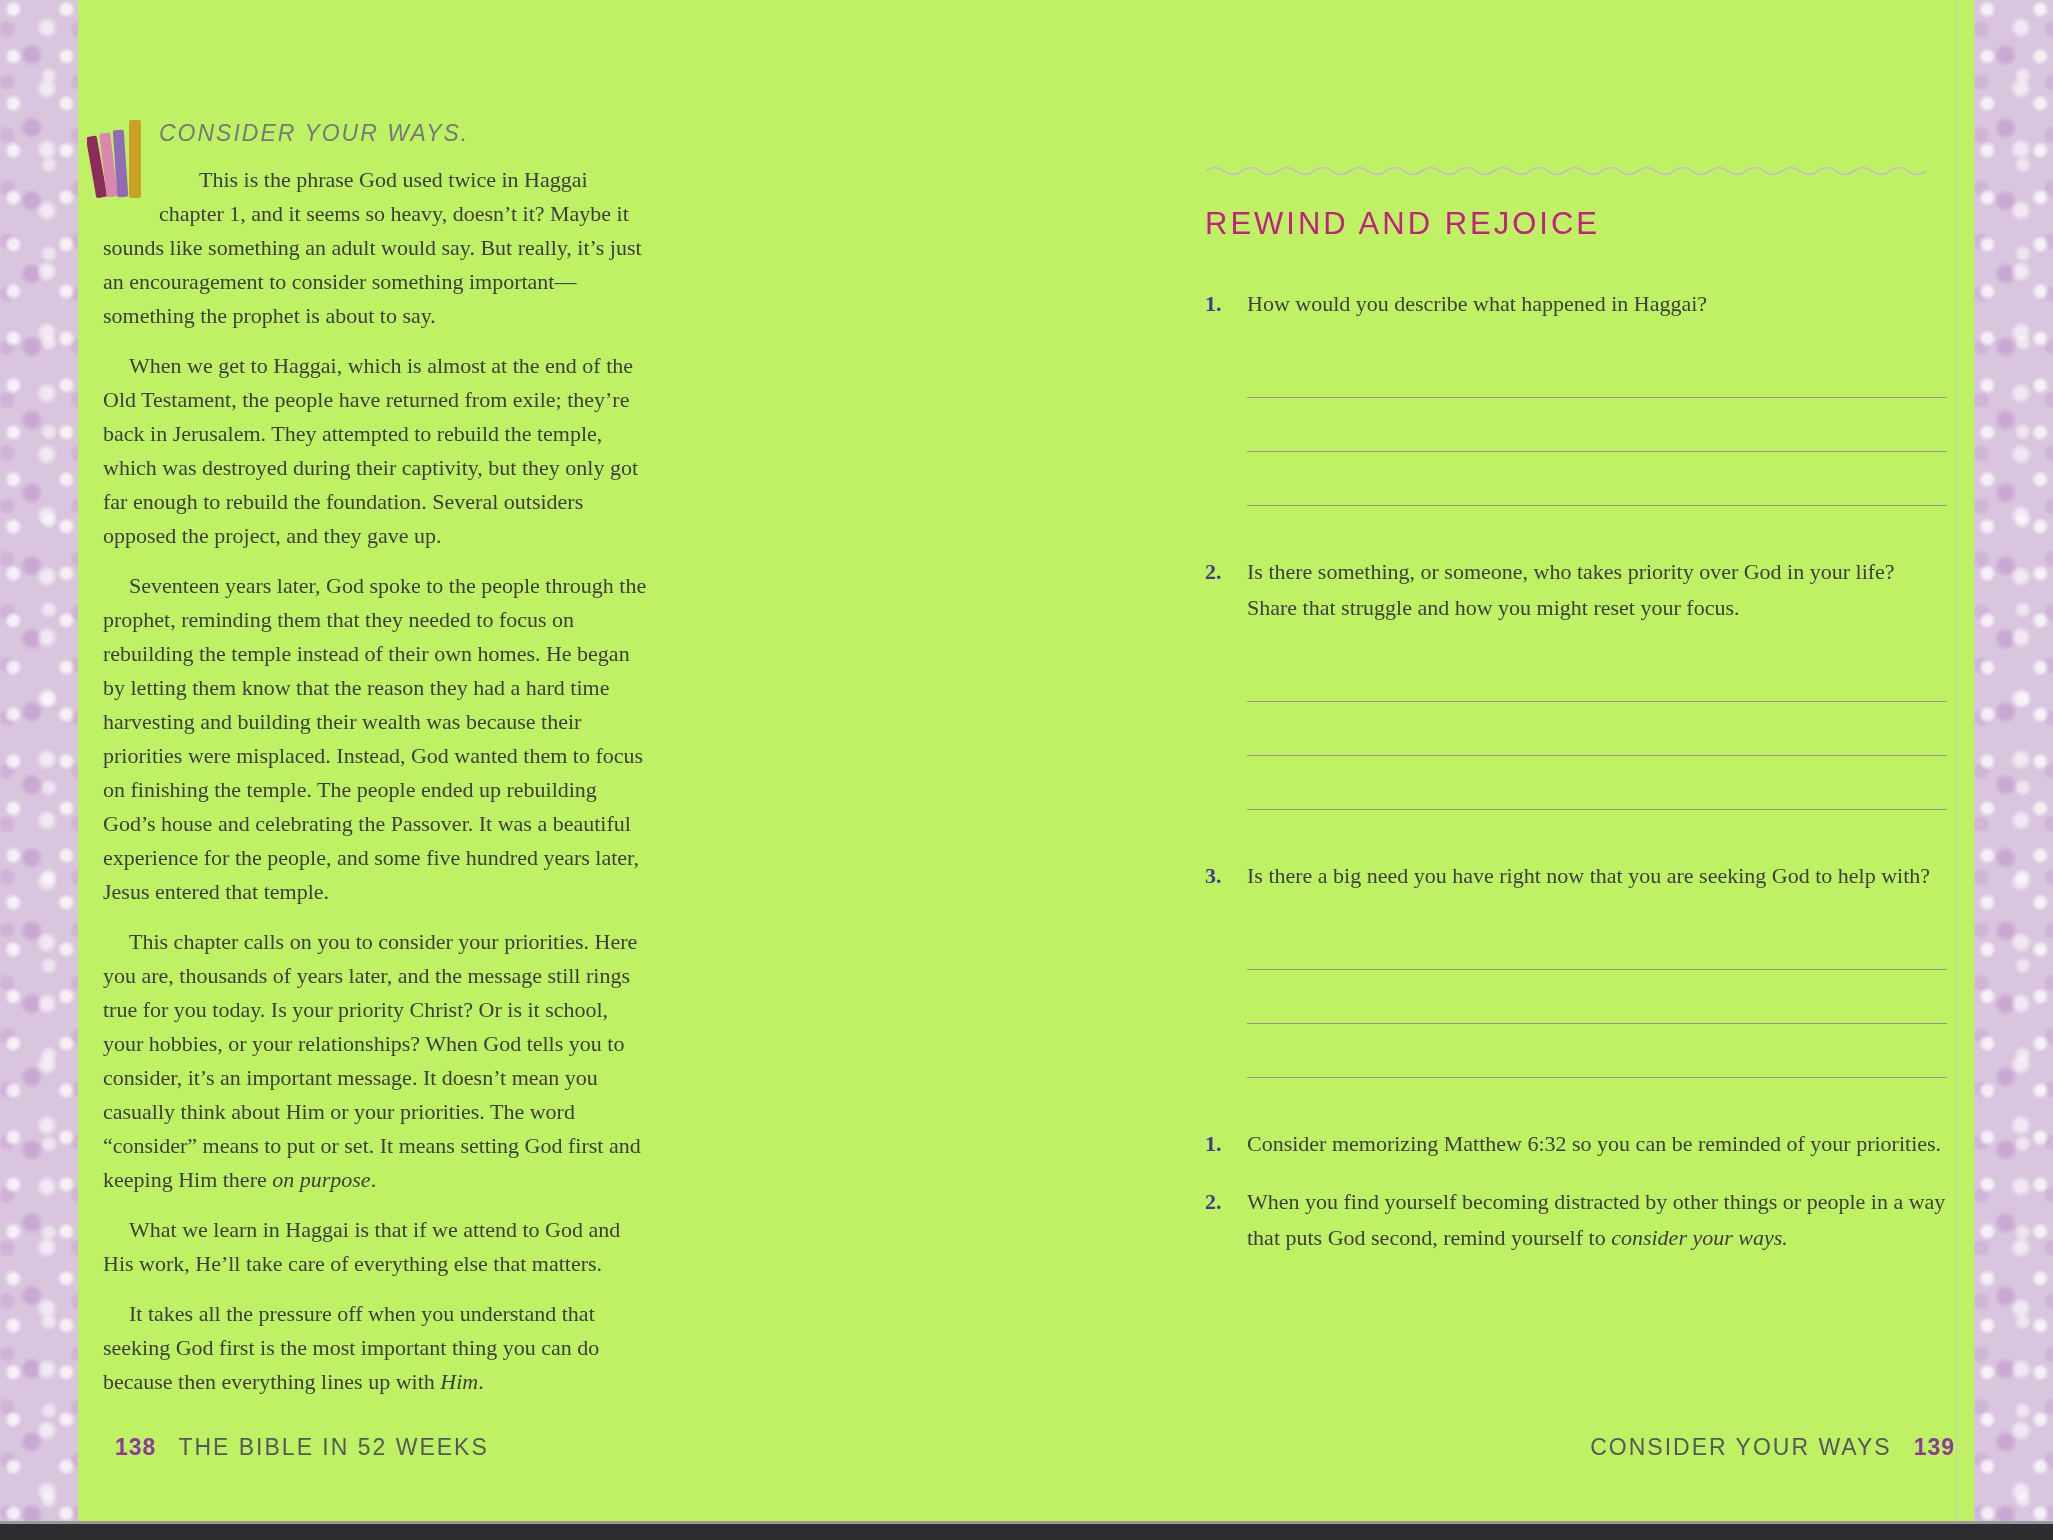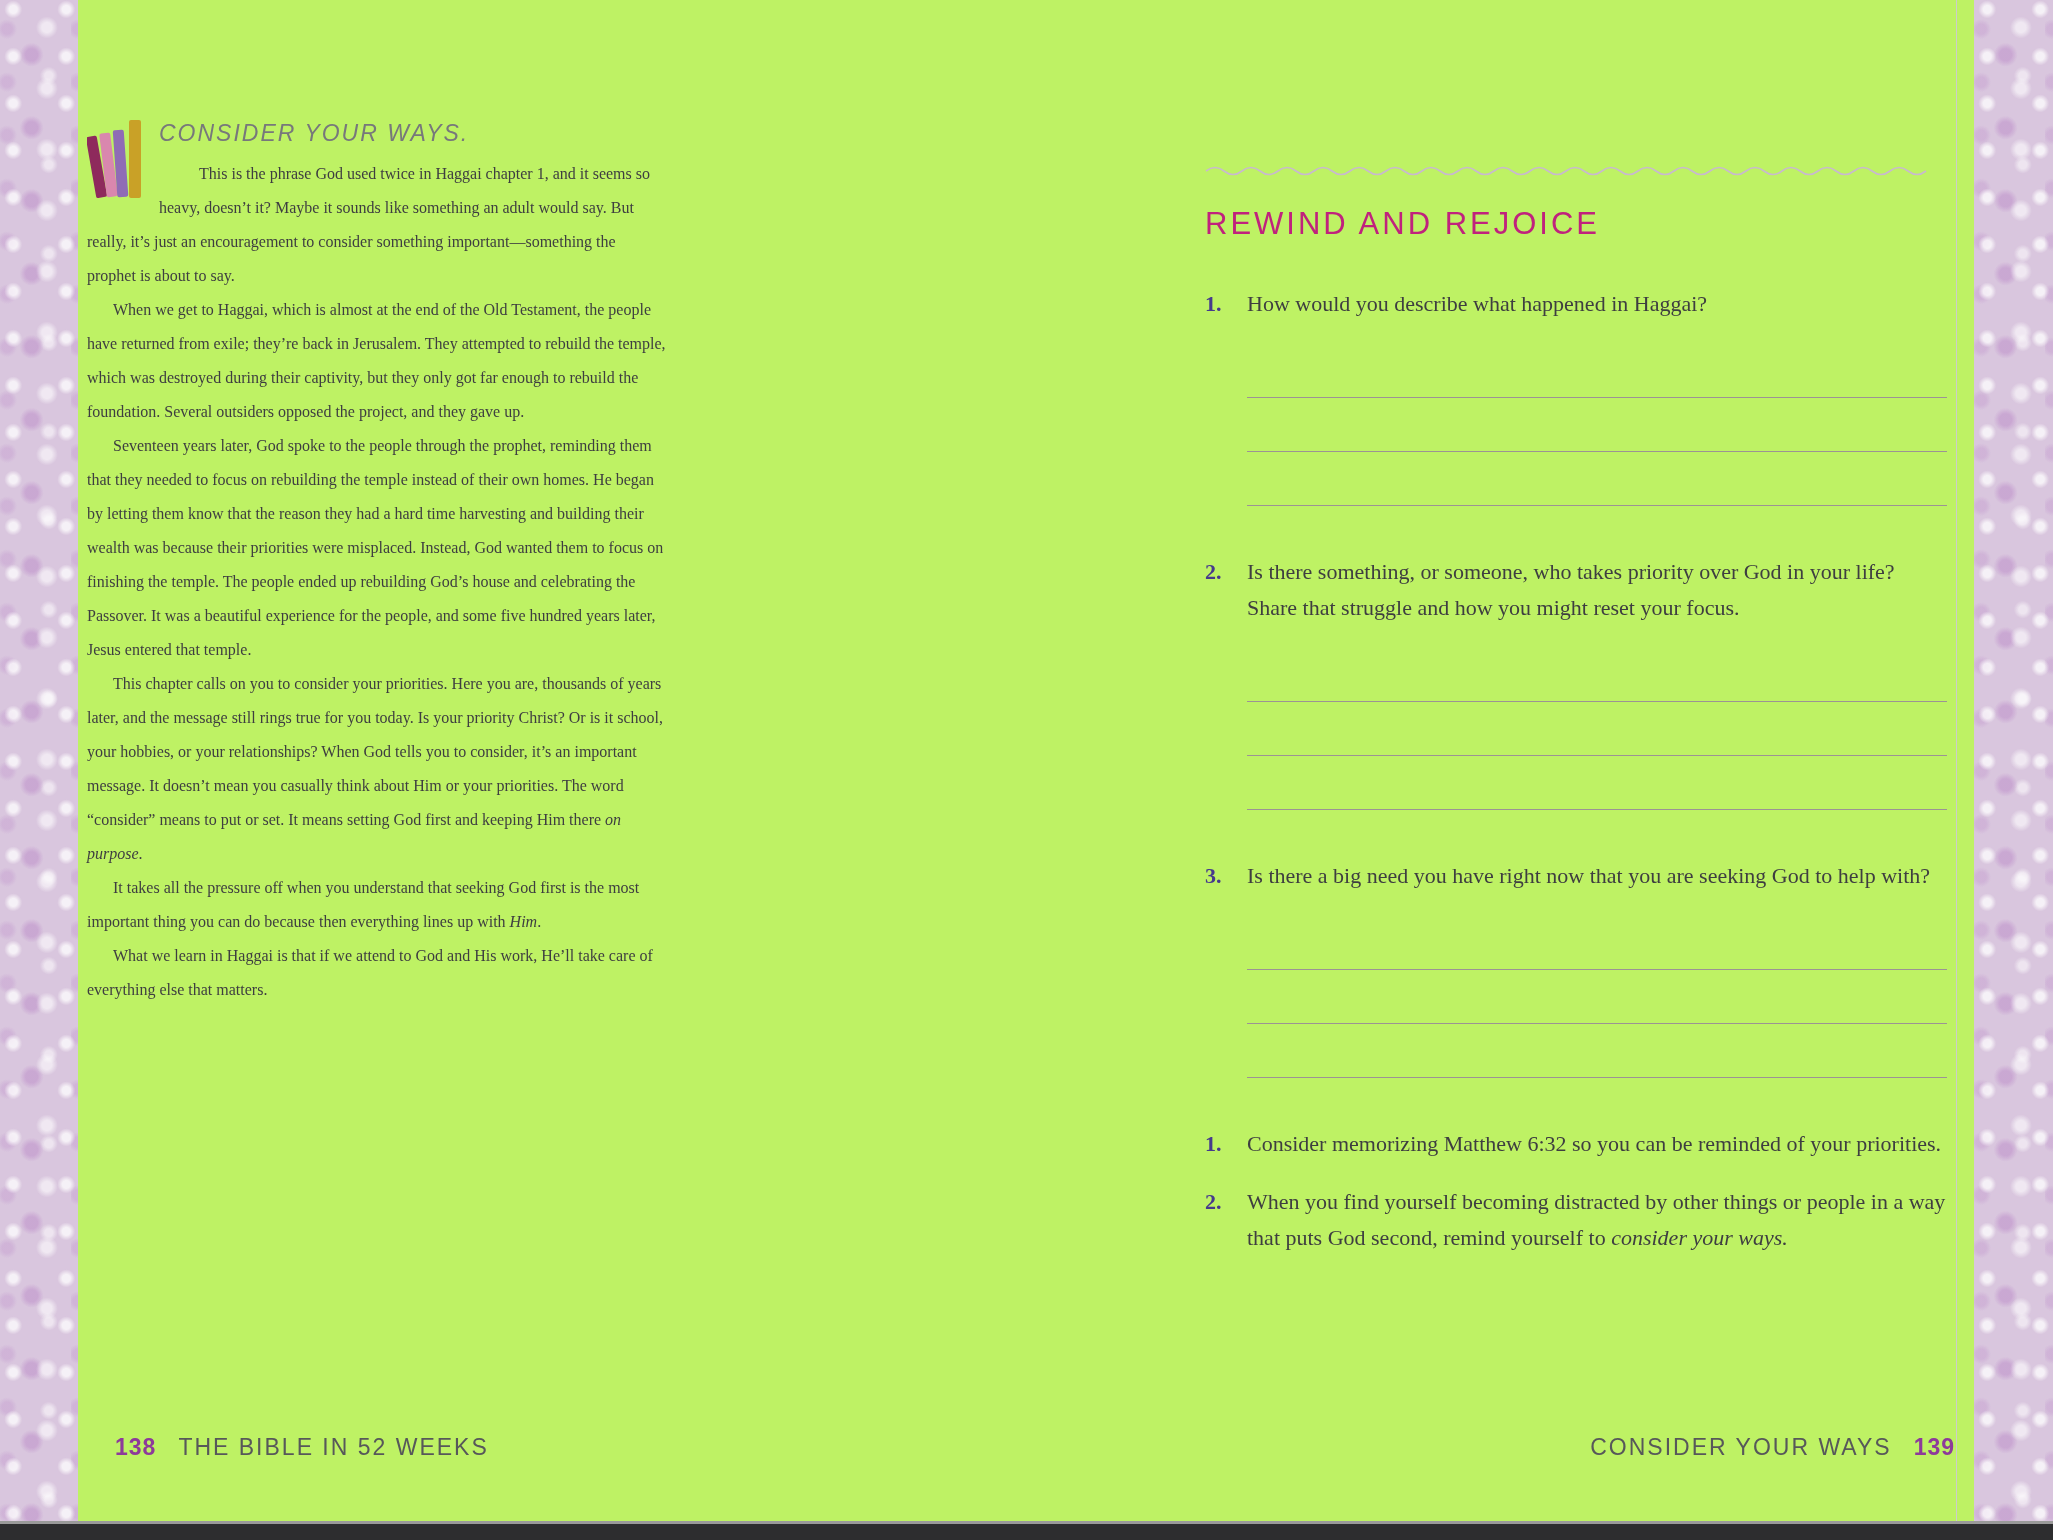--- a/index.html
+++ b/index.html
@@ -29,21 +29,21 @@
   }
 
   
   .page-left { position:absolute; left:87px; top:116px; width:580px; }
   .books-svg { float:left; width:58px; height:84px; margin:2px 14px 0 0; }
   .chapter-heading {
     font-family:"Liberation Sans", sans-serif; font-style:italic;
     color:var(--heading-gray); font-size:23px; letter-spacing:2px;
     margin:4px 0 10px; white-space:nowrap;
   }
-  .para { margin:0; font-size:16px; line-height:34px; color:var(--body-text); text-indent:26px; }
+  .para { margin:16px; font-size:22px; line-height:34px; color:var(--body-text); text-indent:26px; }
   .first-para { text-indent:40px; }
   .para em { font-style:italic; }
 
   
   .page-right { position:absolute; left:1205px; top:164px; width:742px; }
   .wavy { display:block; margin:0 0 30px 0; }
   .study-section + .study-section { margin-top:14px; }
   .section-heading {
     font-family:"Liberation Sans", sans-serif; font-weight:400;
     color:var(--magenta); font-size:31px; letter-spacing:3px;
@@ -82,22 +82,22 @@
       <rect class="b2" x="16" y="15" width="11" height="64" rx="2" transform="rotate(-7 21 47)" fill="#d987ae"></rect>
       <rect class="b3" x="28" y="12" width="11" height="67" rx="2" transform="rotate(-4 33 45)" fill="#8f6cb5"></rect>
       <rect class="b4" x="42" y="2" width="12" height="78" rx="2" fill="#c9a127"></rect>
     </svg>
     <div class="chapter-heading">CONSIDER YOUR WAYS.</div>
     <div id="left-paragraphs">
         <p class="para first-para"><span>This is the phrase God used twice in Haggai chapter 1, and it seems so heavy, doesn’t it? Maybe it sounds like something an adult would say. But really, it’s just an encouragement to consider something important—something the prophet is about to say.</span></p>
         <p class="para"><span>When we get to Haggai, which is almost at the end of the Old Testament, the people have returned from exile; they’re back in Jerusalem. They attempted to rebuild the temple, which was destroyed during their captivity, but they only got far enough to rebuild the foundation. Several outsiders opposed the project, and they gave up.</span></p>
         <p class="para"><span>Seventeen years later, God spoke to the people through the prophet, reminding them that they needed to focus on rebuilding the temple instead of their own homes. He began by letting them know that the reason they had a hard time harvesting and building their wealth was because their priorities were misplaced. Instead, God wanted them to focus on finishing the temple. The people ended up rebuilding God’s house and celebrating the Passover. It was a beautiful experience for the people, and some five hundred years later, Jesus entered that temple.</span></p>
         <p class="para"><span>This chapter calls on you to consider your priorities. Here you are, thousands of years later, and the message still rings true for you today. Is your priority Christ? Or is it school, your hobbies, or your relationships? When God tells you to consider, it’s an important message. It doesn’t mean you casually think about Him or your priorities. The word “consider” means to put or set. It means setting God first and keeping Him there </span><em>on purpose</em><span>.</span></p>
+        <p class="para"><span>What we learn in Haggai is that if we attend to God and His work, He’ll take care of everything else that matters.</span></p>
         <p class="para"><span>It takes all the pressure off when you understand that seeking God first is the most important thing you can do because then everything lines up with </span><em>Him</em><span>.</span></p>
-        <p class="para"><span>What we learn in Haggai is that if we attend to God and His work, He’ll take care of everything else that matters.</span></p>
       </div>
   </div>
 
   <div class="page page-right">
     <svg class="wavy" width="742" height="12" viewBox="0 0 742 12" xmlns="http://www.w3.org/2000/svg">
       <path id="wavy-path" fill="none" stroke-width="1.6" d="M1 7 q9 -7 18 0 t18 0 t18 0 t18 0 t18 0 t18 0 t18 0 t18 0 t18 0 t18 0 t18 0 t18 0 t18 0 t18 0 t18 0 t18 0 t18 0 t18 0 t18 0 t18 0 t18 0 t18 0 t18 0 t18 0 t18 0 t18 0 t18 0 t18 0 t18 0 t18 0 t18 0 t18 0 t18 0 t18 0 t18 0 t18 0 t18 0 t18 0 t18 0 t18 0" stroke="#c8b9ce"></path>
     </svg>
     <div id="right-sections">
         <section class="study-section">
           <h2 class="section-heading">REWIND AND REJOICE</h2>

